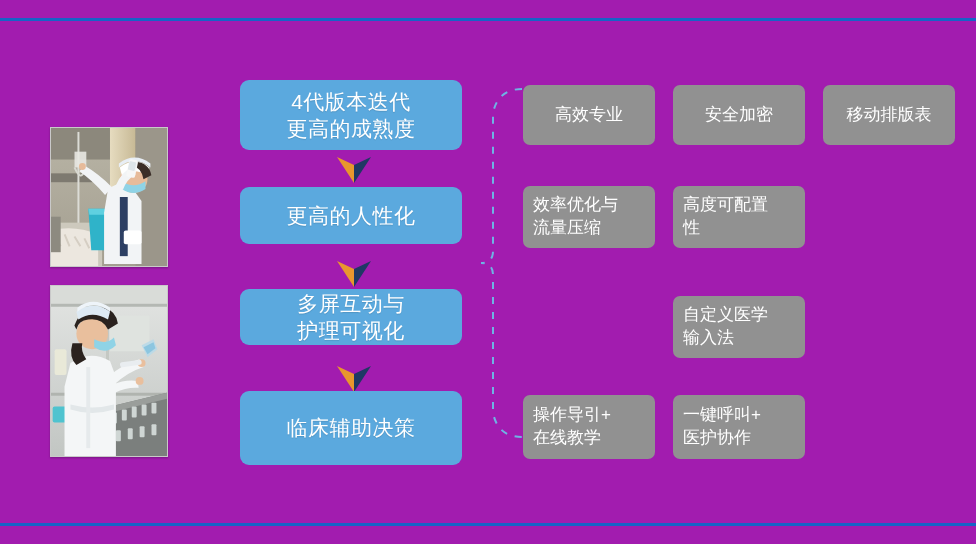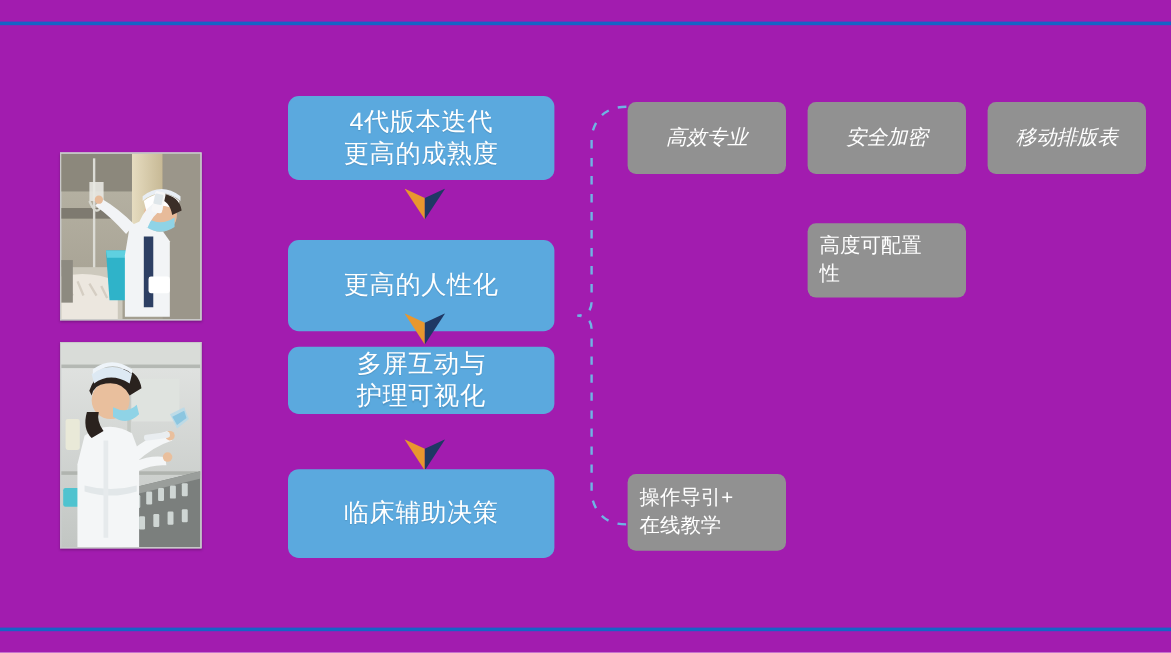--- a/index.html
+++ b/index.html
@@ -56,21 +56,21 @@
     align-items: center;
     justify-content: center;
     text-align: center;
     font-size: 21px;
     line-height: 1.3;
     letter-spacing: .5px;
     font-weight: 500;
     text-shadow: 0 1px 1px rgba(0,0,0,.12);
   }
   #flow-1 { top: 80px;  height: 70px; }
-  #flow-2 { top: 200px; height: 76px; }
+  #flow-2 { top: 187px; height: 57px; }
   #flow-3 { top: 289px; height: 56px; }
   #flow-4 { top: 391px; height: 74px; }
 
   .chevron {
     position: absolute;
     left: 337px;
     width: 34px;
     height: 26px;
   }
   #chev-1 { top: 157px; }
@@ -112,21 +112,21 @@
     text-align: left;
     padding: 0 10px;
   }
   .feat .txt { display: block; white-space: pre-line; }
 
   
   .col-1 { left: 523px; }
   .col-2 { left: 673px; }
   .col-3 { left: 823px; }
   
-  .row-1 { top: 85px;  height: 60px; font-style: italic; }
+  .row-1 { top: 85px;  height: 60px; }
   .row-2 { top: 186px; height: 62px; }
   .row-3 { top: 296px; height: 62px; }
   .row-4 { top: 395px; height: 64px; }
 </style>
 </head>
 <body>
 
 <div id="slide">
 
   <div class="rule top"></div>
@@ -278,24 +278,36 @@
   <div class="feat one-line col-1 row-1">
     <span class="txt">高效专业</span>
   </div>
   <div class="feat one-line col-2 row-1">
     <span class="txt">安全加密</span>
   </div>
   <div class="feat one-line col-3 row-1">
     <span class="txt">移动排版表</span>
   </div>
 
+  <div class="feat two-line col-1 row-2">
+    <span class="txt">效率优化与
+流量压缩</span>
+  </div>
   <div class="feat two-line col-2 row-2">
     <span class="txt">高度可配置
 性</span>
   </div>
 
+  <div class="feat two-line col-2 row-3">
+    <span class="txt">自定义医学
+输入法</span>
+  </div>
 
   <div class="feat two-line col-1 row-4">
     <span class="txt">操作导引+
 在线教学</span>
   </div>
+  <div class="feat two-line col-2 row-4">
+    <span class="txt">一键呼叫+
+医护协作</span>
+  </div>
 
 </div>
 
 </body></html>

